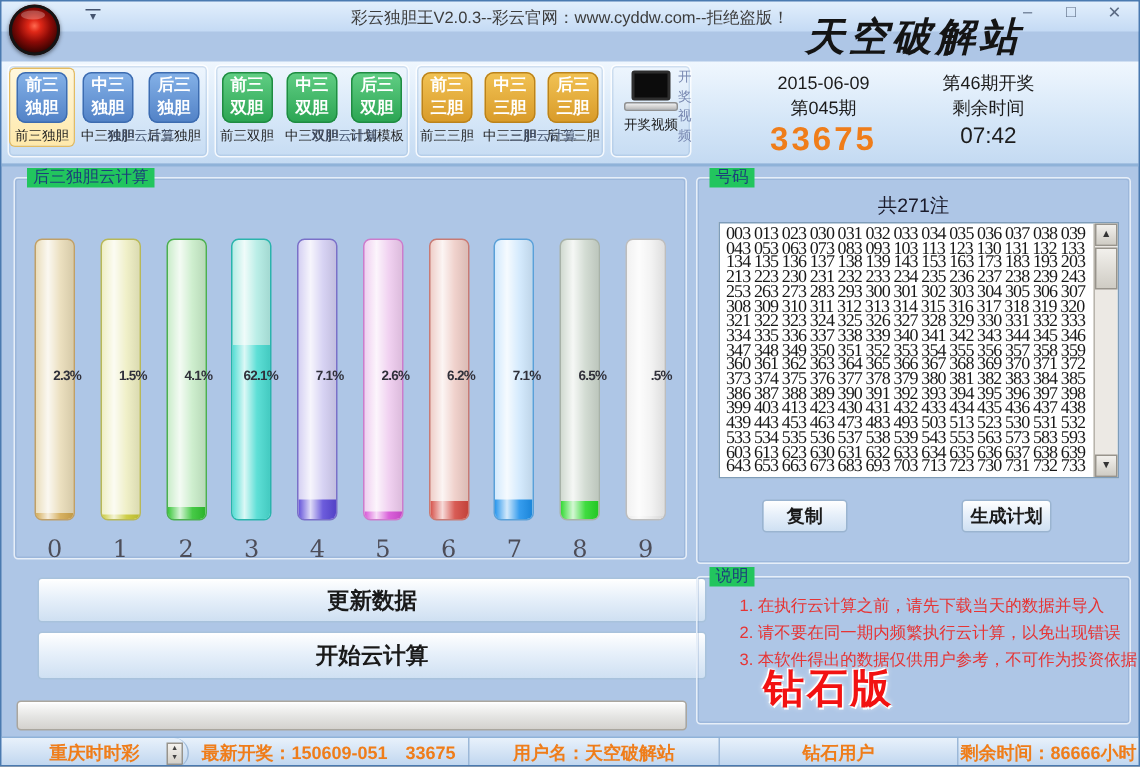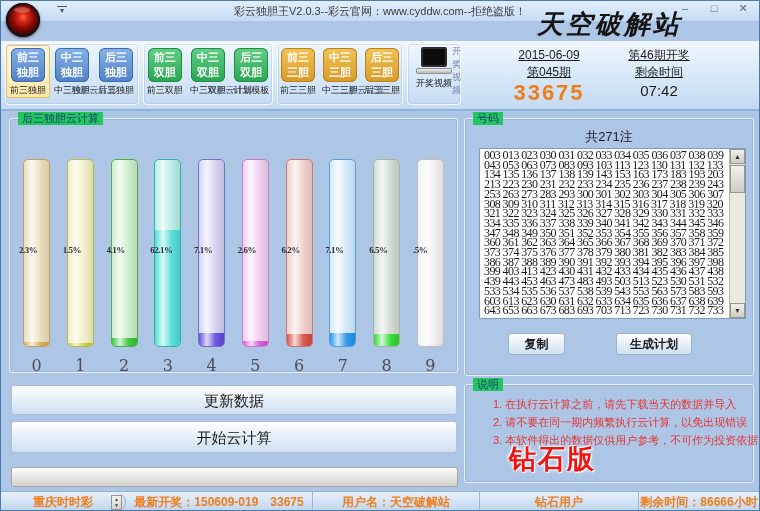--- a/index.html
+++ b/index.html
@@ -52,51 +52,51 @@
                   font-size:9px; color:#44536e;padding-left:44px; }
   
   .vlaptop { width:36px; height:28px; margin:1px auto 0; position:relative; }
   .vscreen { position:absolute; left:5px; top:0; width:26px; height:20px; background:#0c0c0c;
              border:2px solid #2e2e2e; border-radius:2px; }
   .vbase { position:absolute; left:0; bottom:1px; width:36px; height:6px; border-radius:2px;
            background:linear-gradient(#f0f0f0,#b8b8b8); border:1px solid #909090; }
   .vgl { color:#7787b0 !important; }
   
   .dinfo { position:absolute; top:6px; text-align:center; color:#1c1c1c; }
-  .dline { font-size:12px; line-height:17px;text-decoration:underline; }
+  .dline { font-size:12px; line-height:17px; }
   .dresult { font-size:22px; line-height:24px; font-weight:bold; color:#ef7d1a; letter-spacing:2px; }
   .dtime { font-size:15px; line-height:20px; }
 
   
   .gbox { position:absolute; border:1px solid #e6eef8; border-radius:3px;
           box-shadow:inset 0 0 0 1px rgba(110,145,190,.28); }
   .gbox-legend { position:absolute; top:-7px; left:8px; background:#22c55e; padding:0 4px;
                  font-size:11px; color:#1c3f7a; line-height:13px; }
 
   
   #chartbox { left:8px; top:117px; width:449px; height:255px; }
   #bars { position:absolute; left:13px; right:13px; top:40px; height:220px;
           display:flex; justify-content:space-between; }
   .barcol { position:relative; width:27px; height:220px; }
   .barbody { position:absolute; left:0; top:0; width:27px; height:188px; border-radius:5px;
              border:1px solid; overflow:hidden; }
   .barfill { position:absolute; bottom:0; left:0; right:0; }
   .bargloss { position:absolute; inset:0; border-radius:4px;
               background:linear-gradient(90deg, rgba(255,255,255,.05), rgba(255,255,255,.8) 32%, rgba(255,255,255,.1) 65%, rgba(0,0,0,.07) 96%); }
-  .pct { position:absolute; top:86px; left:-4px; width:35px; text-align:left;
-         font-family:Liberation Serif, serif; font-weight:bold; font-size:9px;
+  .pct { position:absolute; top:86px; left:-4px; width:35px; text-align:right;
+         font-family:Liberation Sans, sans-serif; font-weight:bold; font-size:9px;
          letter-spacing:-0.5px; color:#30303a; }
   .digit { position:absolute; top:197px; width:100%; text-align:center;
            font-family:"DejaVu Serif",serif; font-size:16px; color:#4d4d58; }
 
   
-  .bigbtn { position:absolute; left:10px; width:446px; height:30px; text-align:center;
+  .bigbtn { position:absolute; left:24px; width:446px; height:30px; text-align:center;
             background:linear-gradient(#ffffff,#e7f0fa 45%,#cfe0f2);
             border:1px solid #a8c2dc; border-radius:3px; box-shadow:inset 0 1px 0 #fff;
-            font-size:15px; font-weight:normal; color:#1a1a1a; line-height:29px; }
+            font-size:15px; font-weight:bold; color:#1a1a1a; line-height:29px; }
   #btn-update { top:384px; }
   #btn-start  { top:420px; height:32px; line-height:31px; }
   .progress { position:absolute; left:10px; top:466px; width:447px; height:20px;
               background:linear-gradient(#fdfdfd,#e4e4e2 55%,#d4d2ce);
               border:1px solid #aaa69e; border-radius:3px; box-shadow:inset 0 1px 0 #fff; }
 
   
   #numbox { left:463px; top:117px; width:290px; height:258px; }
   .count-label { position:absolute; top:9px; left:0; width:100%; text-align:center;
                  font-size:13px; color:#1a1a2a; }
@@ -109,21 +109,21 @@
   .sb-btn { position:absolute; left:0; right:0; height:15px; background:linear-gradient(#f2f0ec,#cfccc4);
             border:1px solid #98948c; font-size:7px; line-height:13px; text-align:center; color:#333; }
   .sb-up { top:0; } .sb-down { bottom:0; }
   .sb-thumb { position:absolute; left:0; right:0; top:16px; height:28px;
               background:linear-gradient(#f2f0ec,#cfccc4); border:1px solid #98948c; }
   .smbtn { position:absolute; top:214px; height:22px; text-align:center;
            background:linear-gradient(#ffffff,#e7f0fa 45%,#cfe0f2);
            border:1px solid #9ab4d0; border-radius:3px; font-size:12px; font-weight:bold;
            color:#1a1a1a; line-height:21px; }
   #btn-copy { left:43px; width:57px; }
-  #btn-generate { left:151px; width:76px; }
+  #btn-generate { left:176px; width:60px; }
 
   
   #notebox { left:463px; top:383px; width:290px; height:99px; }
   .notes { padding:10px 0 0 28px; }
   .note { font-size:11px; line-height:18px; color:#e63434; white-space:nowrap; }
   .edition { position:absolute; left:44px; top:56px; font-size:27px; font-weight:bold;
              color:#f21212; letter-spacing:2px;
              text-shadow:0 0 2px #fff, 0 0 4px #fff, 1px 1px 0 #fff, -1px -1px 0 #fff; }
 
   
@@ -360,19 +360,19 @@
         <div class="note">3. 本软件得出的数据仅供用户参考，不可作为投资依据</div>
       </div>
     <div class="edition">钻石版</div>
   </div>
 
   <div class="statusbar">
     <div class="scell" style="width:125px;border-radius:10px;">
       <span>重庆时时彩</span>
       <span class="spinner">▴<br>▾</span>
     </div>
-    <div class="scell" style="width:187px;">最新开奖：150609-019　33675</div>
+    <div class="scell" style="width:187px;">最新开奖：150609-051　33675</div>
     <div class="scell" style="width:167px;">用户名：天空破解站</div>
     <div class="scell" style="width:159px;">钻石用户</div>
     <div class="scell" style="flex:1;">剩余时间：86666小时</div>
   </div>
 
 </div>
 
 </body></html>

